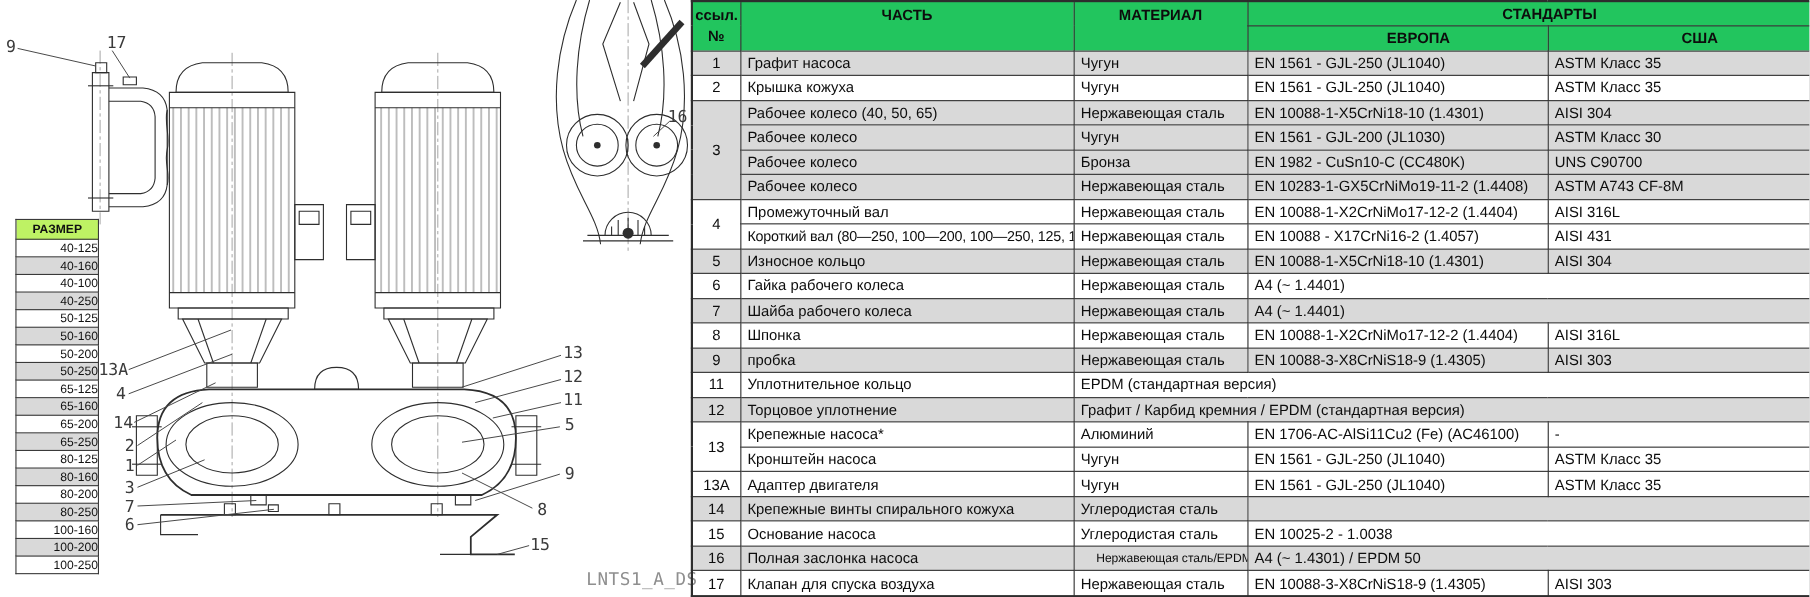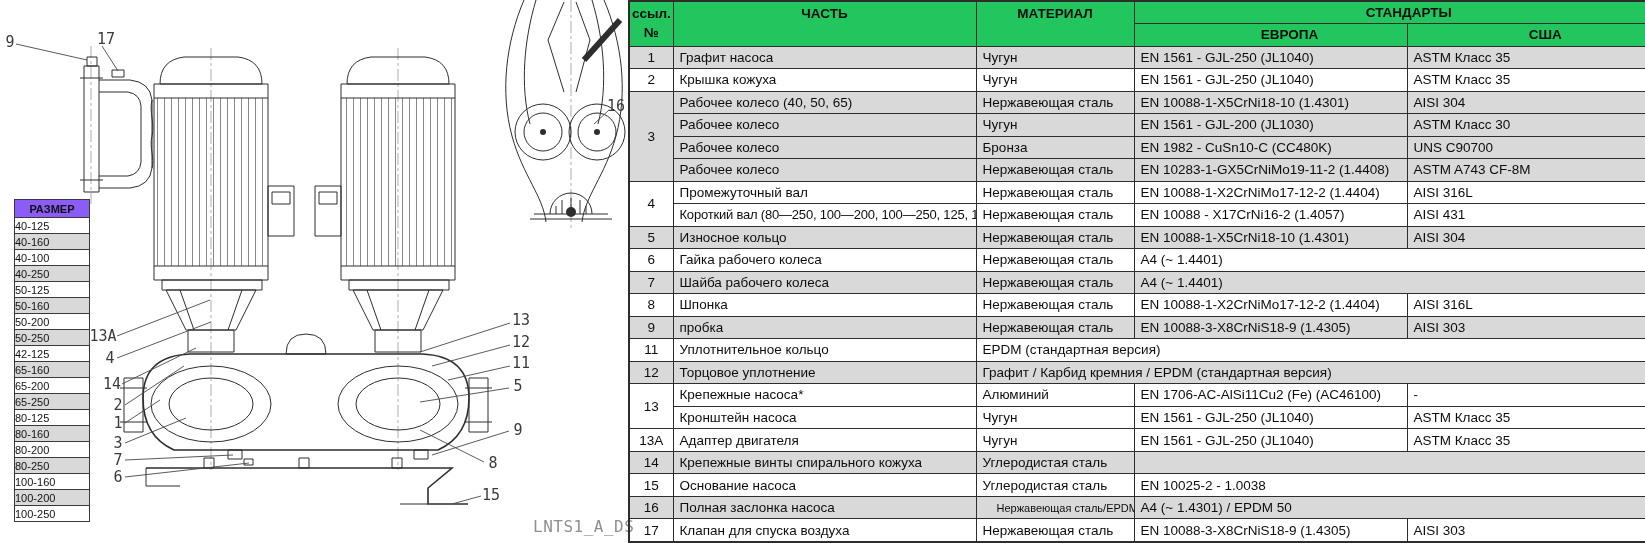--- a/index.html
+++ b/index.html
@@ -30,26 +30,26 @@
   }
 
   
   .size-table {
     position:absolute; left:14px; top:199px;
     border-collapse:collapse; border:1.5px solid #3a3a3a;
     font-family:"Liberation Sans", sans-serif;
   }
   .size-table th {
     width:74px; height:17px; border:1px solid #3a3a3a;
-    background:#8b5cf6; font-size:11px; font-weight:bold; text-align:center;
+    background:#bef264; font-size:11px; font-weight:bold; text-align:center;
     color:#111; padding:0;
   }
   .size-table td {
     width:74px; height:15px; border:1px solid #3a3a3a;
-    font-size:11px; text-align:left; color:#111; padding:0;
+    font-size:11px; text-align:right; color:#111; padding:0;
   }
   .size-table tbody tr:nth-child(even) td { background:#d9d9d9; }
 
   
   .parts-table {
     position:absolute; left:628px; top:0;
     width:1017px; height:543px;
     border-collapse:collapse; table-layout:fixed;
     border:2px solid #2d2d2d;
     font-family:"Liberation Sans", sans-serif;
@@ -248,21 +248,21 @@
       <tr>
           <td>50-160</td>
         </tr>
       <tr>
           <td>50-200</td>
         </tr>
       <tr>
           <td>50-250</td>
         </tr>
       <tr>
-          <td>42-125</td>
+          <td>65-125</td>
         </tr>
       <tr>
           <td>65-160</td>
         </tr>
       <tr>
           <td>65-200</td>
         </tr>
       <tr>
           <td>65-250</td>
         </tr>

